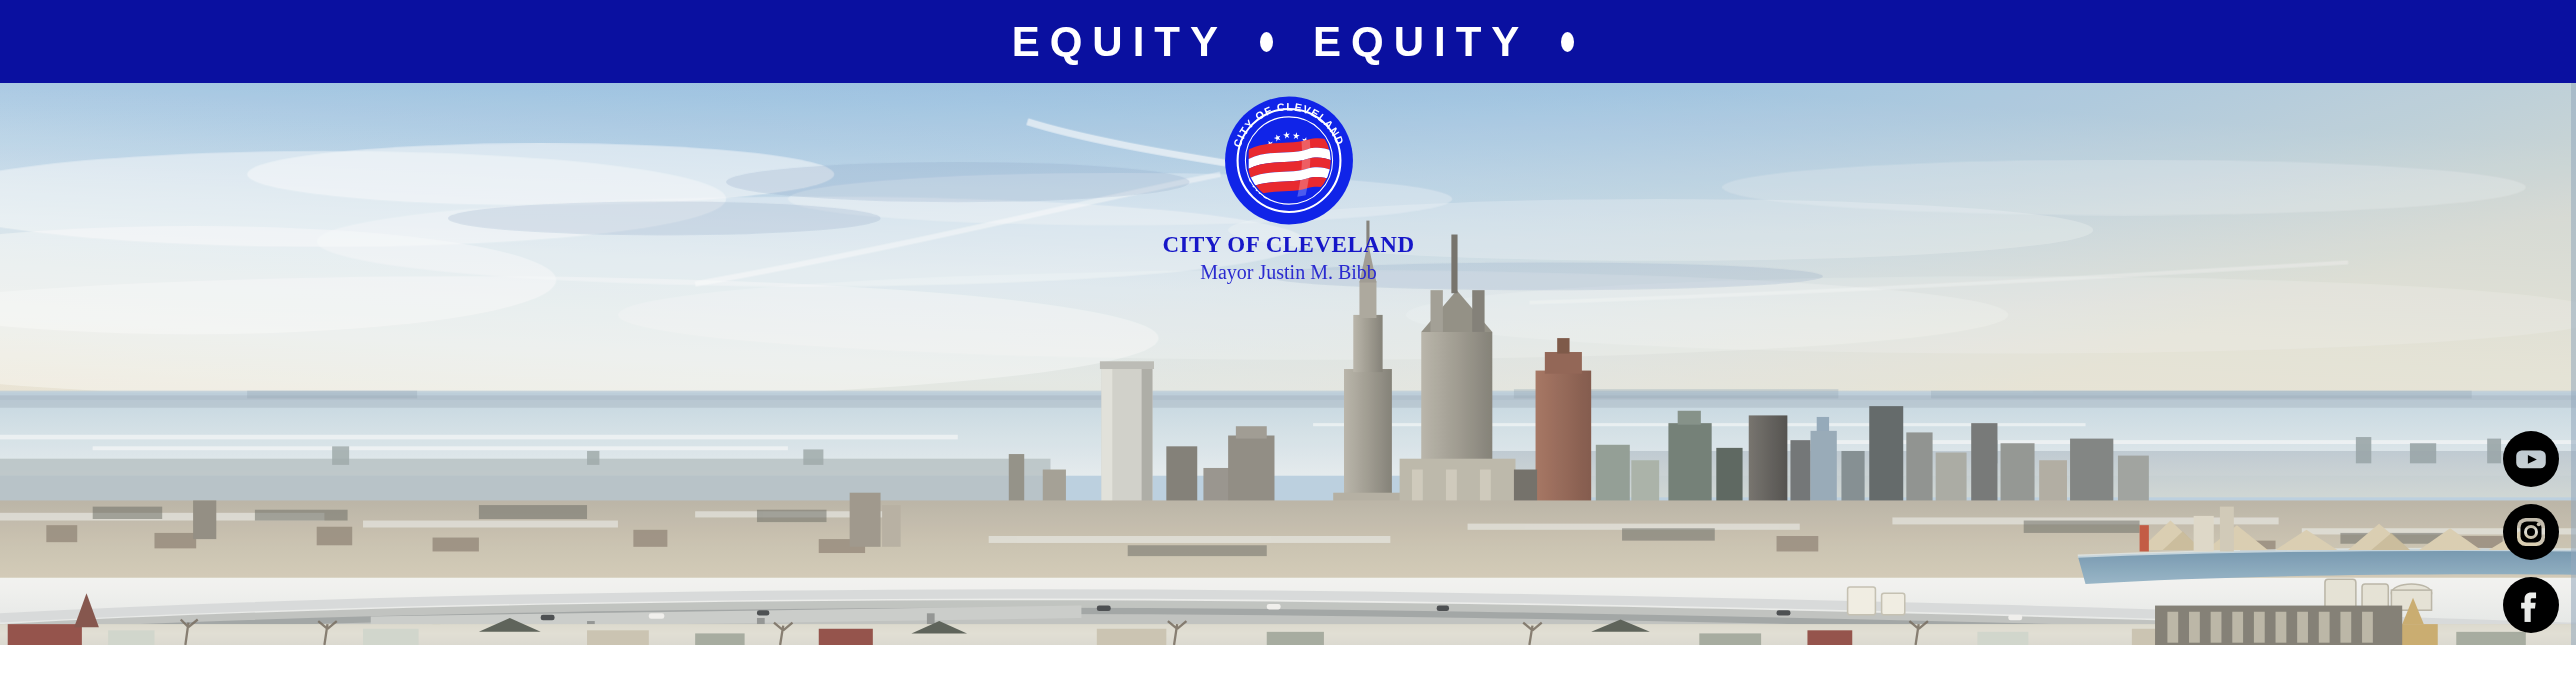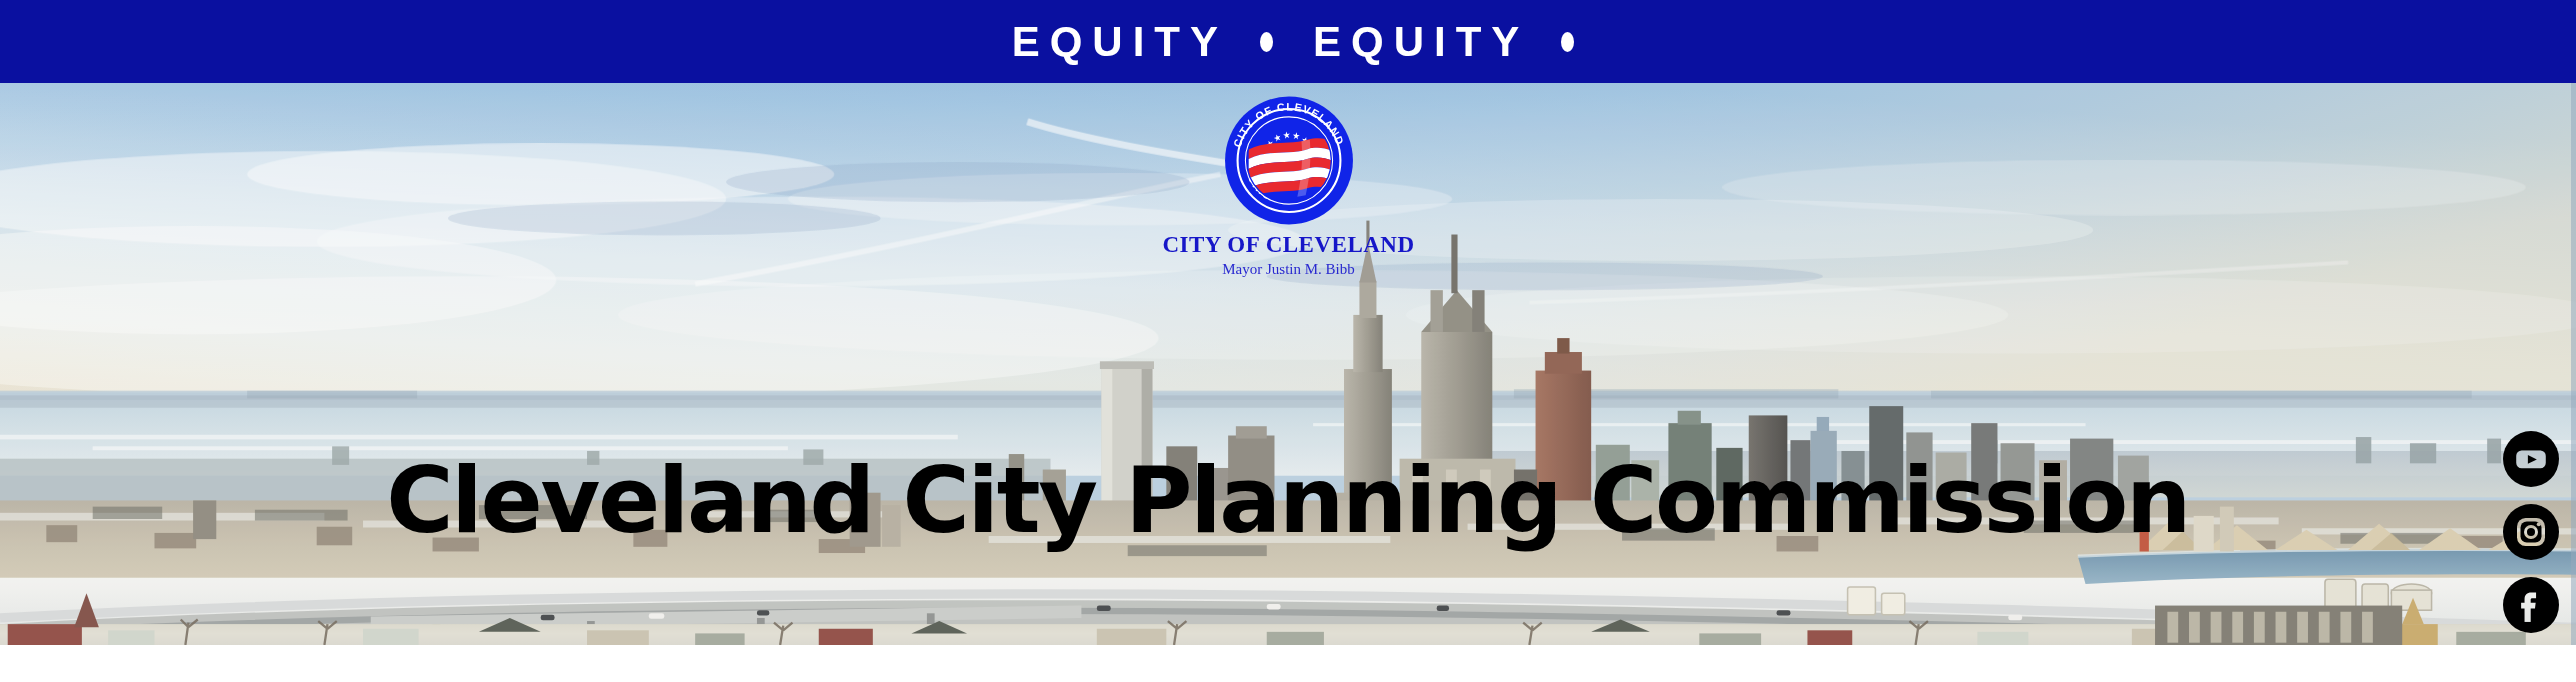--- a/index.html
+++ b/index.html
@@ -69,21 +69,21 @@
     font-size:23px;
     letter-spacing:0.5px;
     color:#1616c8;
     line-height:1.05;
     white-space:nowrap;
   }
   .logo-mayor {
     margin-top:4.6px;
     font-family:"Liberation Serif", serif;
     font-weight:normal;
-    font-size:15px;
+    font-size:20px;
     color:#2a2ad0;
     line-height:1.05;
     white-space:nowrap;
   }
 
   
   .main-title {
     position:absolute;
     left:0; top:456px;
     width:2576px;
@@ -546,23 +546,20 @@
             <path d="M118 72 C120 100 118 126 112 152 L124 150 C130 124 132 98 130 70 Z" fill="#ffffff" opacity="0.25"></path>
           </g>
         </g>
         <circle cx="100" cy="100" r="61" fill="none" stroke="#1024E8" stroke-width="2"></circle>
       </svg>
     </div>
     <div class="logo-name">CITY OF CLEVELAND</div>
     <div class="logo-mayor">Mayor Justin M. Bibb</div>
   </div>
 
-  <div class="main-title">
-    <span>Cleveland City Planning Commission</span>
-  </div>
 
   <div class="social-rail">
 
     <a class="social-btn" href="#">
       <svg width="56" height="56" viewBox="0 0 72 72" xmlns="http://www.w3.org/2000/svg">
         <defs>
           <mask id="mYT">
             <rect x="0" y="0" width="72" height="72" fill="#fff"></rect>
             <g fill="#000">
               <rect x="17" y="25" width="38" height="23" rx="7"></rect>

